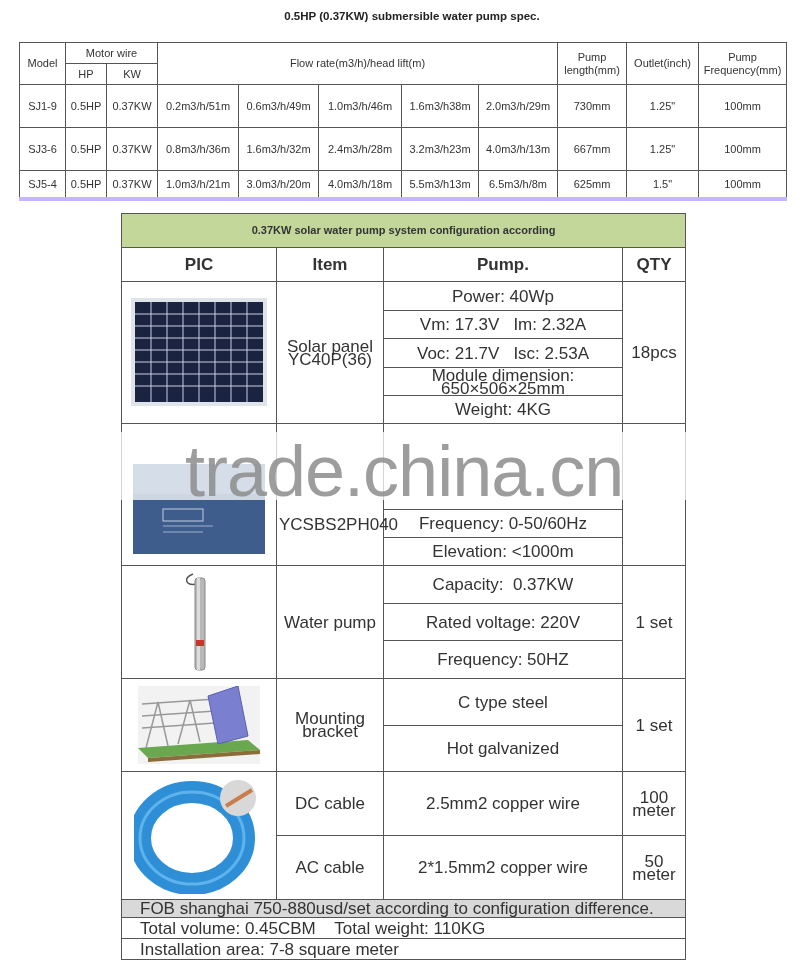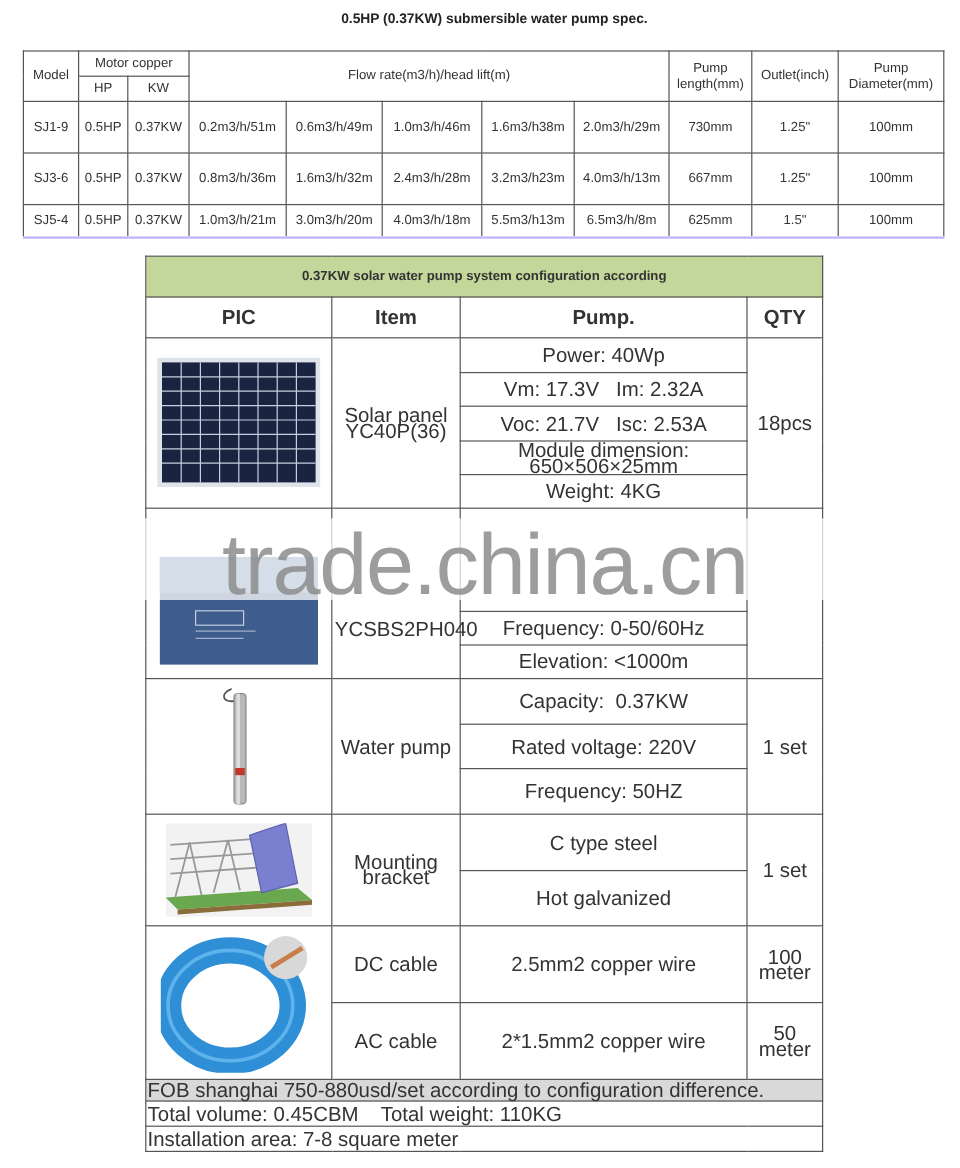--- a/index.html
+++ b/index.html
@@ -9,28 +9,28 @@
   .title1 { left:12px; top:10px; width:800px; text-align:center; font-size:11.5px; font-weight:bold; color:#222; }
 
   
   table { border-collapse:collapse; position:absolute; table-layout:fixed; }
   td, th { border:1px solid #555; text-align:center; vertical-align:middle; padding:0 2px;
            font-size:11px; font-weight:normal; color:#333; line-height:13px; }
   #spec { left:19px; top:42px; width:767px; }
   #spec th { height:20px; }
   #spec tr.r1 td, #spec tr.r2 td { height:42px; }
   #spec tr.r3 td { height:26px; }
-  #spec td.nob { border-bottom:2px solid #c4b5fd; }
+  #spec td.nob { border-bottom:4px solid #c4b5fd; }
 
   
   #cfg { left:121px; top:213px; width:564px; }
   #cfg .titlebar { background:#c4d79b; font-weight:bold; height:33px; font-size:11px; }
   #cfg .head { font-weight:bold; height:33px; }
   #cfg td { font-size:17px; }
-  #cfg .foot { text-align:left; padding-left:1px; height:20px;margin-top:16px; }
+  #cfg .foot { text-align:left; padding-left:18px; height:20px;margin-top:16px; }
   #cfg .foot.gray { background:#d9d9d9; height:17px; }
   .pic { padding:0; }
 
   .watermark { left:185px; top:430px; font-size:72px; color:rgba(140,140,140,0.85);
                font-family:"Liberation Sans", sans-serif; letter-spacing:-1px; pointer-events:none; }
   .wm-bg { left:105px; top:432px; width:590px; height:68px; background:rgba(255,255,255,0.75); }
 </style>
 </head>
 <body>
 
@@ -46,25 +46,25 @@
       <col style="width:83px">
       <col style="width:77px">
       <col style="width:79px">
     <col style="width:69px">
       <col style="width:72px">
       <col style="width:88px">
   </colgroup>
   <tbody>
       <tr>
     <th rowspan="2">Model</th>
-    <th colspan="2">Motor copper</th>
+    <th colspan="2">Motor wire</th>
     <th colspan="5" rowspan="2">Flow rate(m3/h)/head lift(m)</th>
     <th rowspan="2">Pump length(mm)</th>
     <th rowspan="2">Outlet(inch)</th>
-    <th rowspan="2">Pump Diameter(mm)</th>
+    <th rowspan="2">Pump Frequency(mm)</th>
   </tr>
   <tr>
     <th>HP</th>
     <th>KW</th>
   </tr>
   <tr class="r1">
     <td>SJ1-9</td>
     <td>0.5HP</td>
     <td>0.37KW</td>
     <td>0.2m3/h/51m</td>

